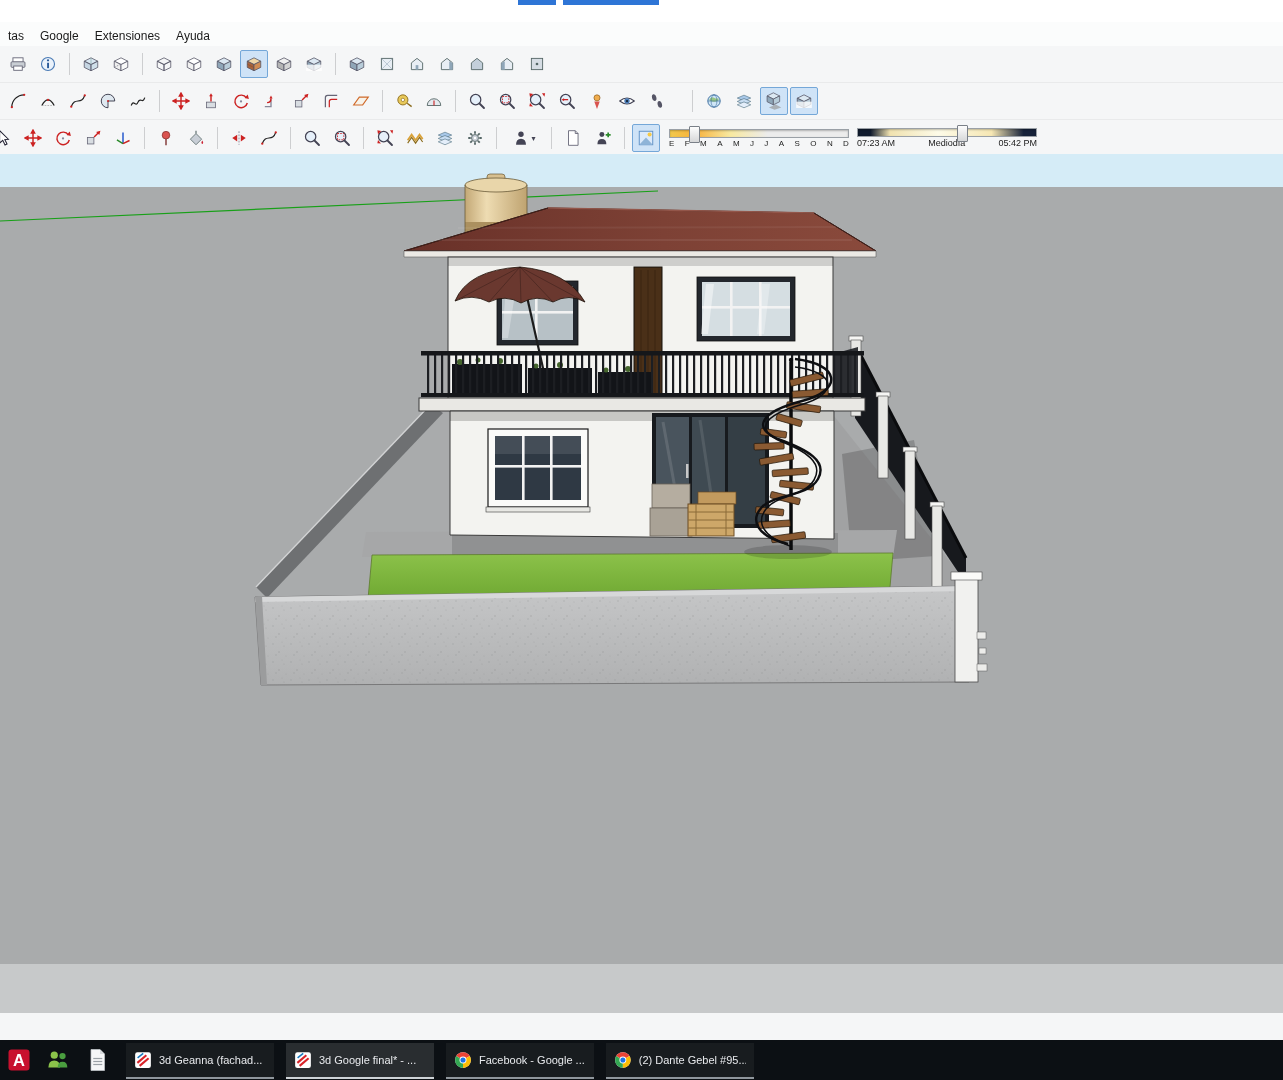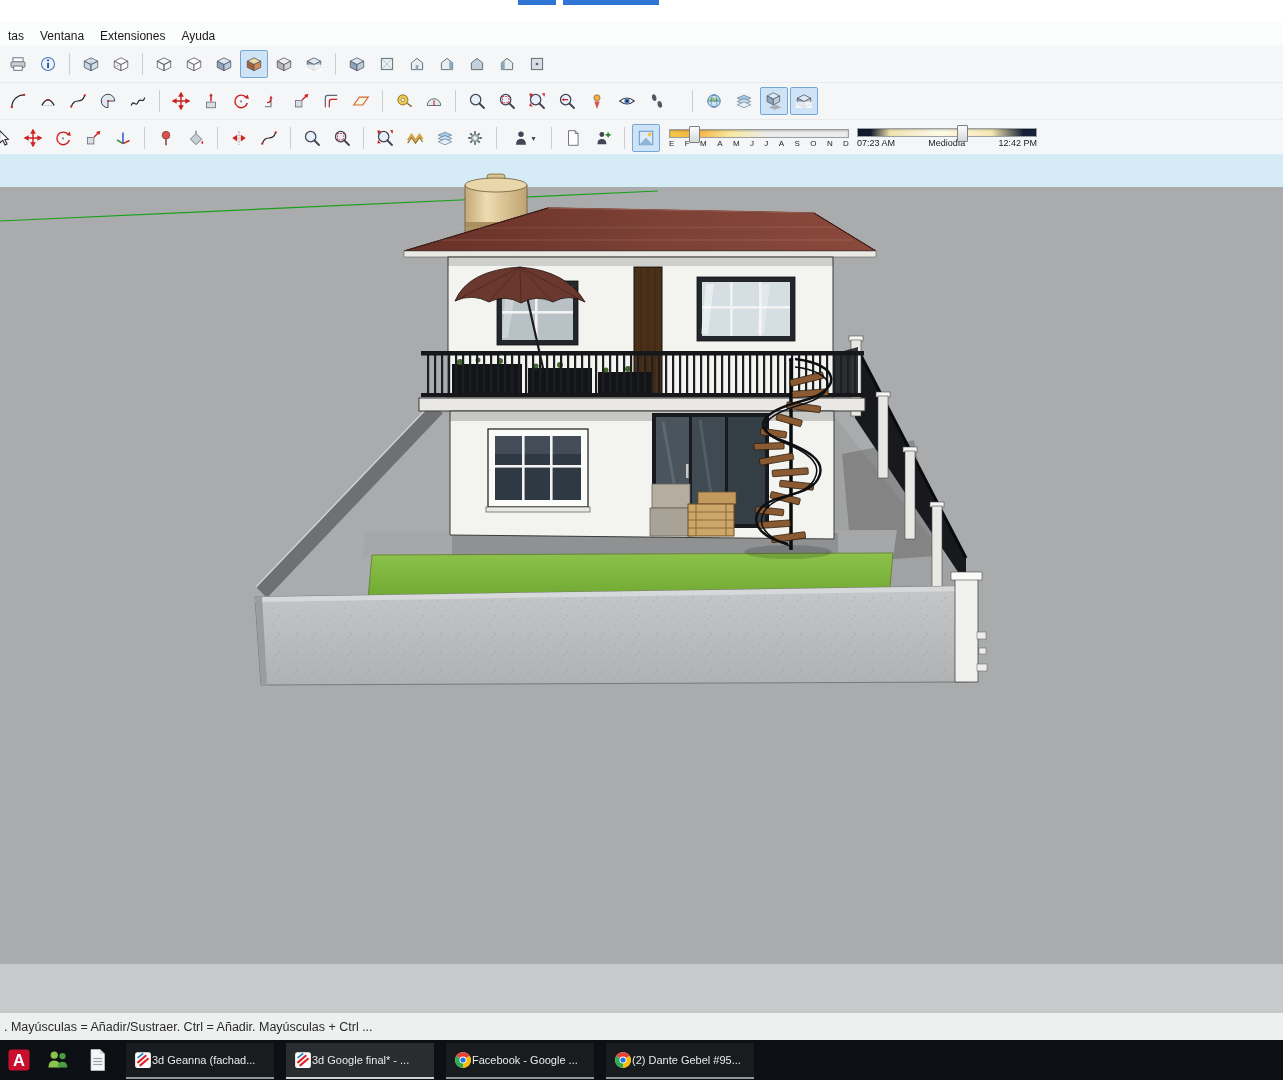--- a/index.html
+++ b/index.html
@@ -35,37 +35,37 @@
   .slider-labels.months{font-size:8px;}
 
   .viewport{top:154px;height:810px;background:var(--ground,#a9abac);}
   .viewport svg{display:block;}
 
   .lower-strip{top:964px;height:49px;background:#c7c9ca;}
   .statusbar{top:1013px;height:27px;background:#eef0f0;display:flex;align-items:center;padding-left:4px;font-size:12.5px;color:#2a2a2a;}
 
   .taskbar{top:1040px;height:40px;background:var(--taskbar,#0c1014);display:flex;align-items:center;padding-left:3px;}
   .sys-icon{width:32px;height:32px;margin-right:7px;display:flex;align-items:center;justify-content:center;}
-  .task-btn{width:148px;height:36px;margin:2px 6px 0 6px;display:flex;align-items:center;padding:0 8px;background:rgba(255,255,255,0.05);border-bottom:2px solid #8f969c;color:#e8eaed;font-size:11px;box-sizing:border-box;}
+  .task-btn{width:148px;height:36px;margin:2px 6px 0 6px;display:flex;align-items:center;gap:7px;padding:0 8px;background:rgba(255,255,255,0.05);border-bottom:2px solid #8f969c;color:#e8eaed;font-size:11px;box-sizing:border-box;}
   .task-btn.active-win{background:rgba(255,255,255,0.12);border-bottom-color:#cdd2d6;}
   .task-btn .label{white-space:nowrap;overflow:hidden;}
 </style>
 </head>
 <body>
 
 <div class="screen">
 
   <div class="abs title-peek">
     <div class="peek a"></div>
     <div class="peek b"></div>
   </div>
 
   <div class="abs menubar">
       <div class="menu-item">tas</div>
-      <div class="menu-item">Ventana</div>
+      <div class="menu-item">Google</div>
       <div class="menu-item">Extensiones</div>
       <div class="menu-item">Ayuda</div>
     </div>
 
   <div class="abs toolbars">
     <div class="tbrow">
         <button class="tbtn">
           <svg viewBox="0 0 16 16" width="18" height="18">
             <rect x="3.5" y="2.5" width="9" height="4" fill="#fff" stroke="#667" stroke-width="0.8"></rect>
             <rect x="1.8" y="6" width="12.4" height="5" rx="1" fill="#c9ced4" stroke="#667" stroke-width="0.8"></rect>
@@ -529,21 +529,21 @@
             <span>D</span>
           </div>
       </div>
       <div class="shadow-slider">
         <div class="track time">
           <div class="thumb" id="time-thumb" style="left: calc(58% - 4px);"></div>
         </div>
         <div class="slider-labels">
           <span>07:23 AM</span>
           <span>Mediodía</span>
-          <span>12:42 PM</span>
+          <span>05:42 PM</span>
         </div>
       </div>
     </div>
   </div>
 
   <div class="abs viewport">
     <svg viewBox="0 0 1283 810" width="1283" height="810">
       <defs>
         <pattern id="bal" width="7" height="10" patternUnits="userSpaceOnUse">
             <rect x="0" y="0" width="2.2" height="10" fill="#1c1e22"></rect>
@@ -750,23 +750,20 @@
           <rect x="771" y="380" width="34" height="6.5" rx="1" transform="rotate(-8 788 380)"></rect>
         </g>
         <path d="M795,205 C840,210 844,236 802,247 C760,258 752,274 778,285 C808,296 828,307 818,325 C808,343 774,340 762,353 C750,366 756,382 788,390" fill="none" stroke="#0e0f12" stroke-width="2.4"></path>
         <path d="M795,213 C836,218 840,240 800,251 C762,262 756,276 780,287 C806,297 824,309 814,326 C804,343 776,341 766,355 C756,368 762,382 790,392" fill="none" stroke="#0e0f12" stroke-width="1.5"></path>
       </g>
     </svg>
   </div>
 
   <div class="abs lower-strip"></div>
 
-  <div class="abs statusbar">
-    <span>. Mayúsculas = Añadir/Sustraer. Ctrl = Añadir. Mayúsculas + Ctrl ...</span>
-  </div>
 
   <div class="abs taskbar" id="taskbar">
       <div class="sys-icon">
         <svg viewBox="0 0 16 16" width="24" height="24">
           <rect x="1" y="1" width="14" height="14" rx="2" fill="#c8102e"></rect>
           <text x="8" y="12.2" font-size="11" font-weight="bold" fill="#fff" text-anchor="middle" font-family="Liberation Sans, sans-serif">A</text>
         </svg>
       </div>
       <div class="sys-icon">
         <svg viewBox="0 0 16 16" width="24" height="24">

